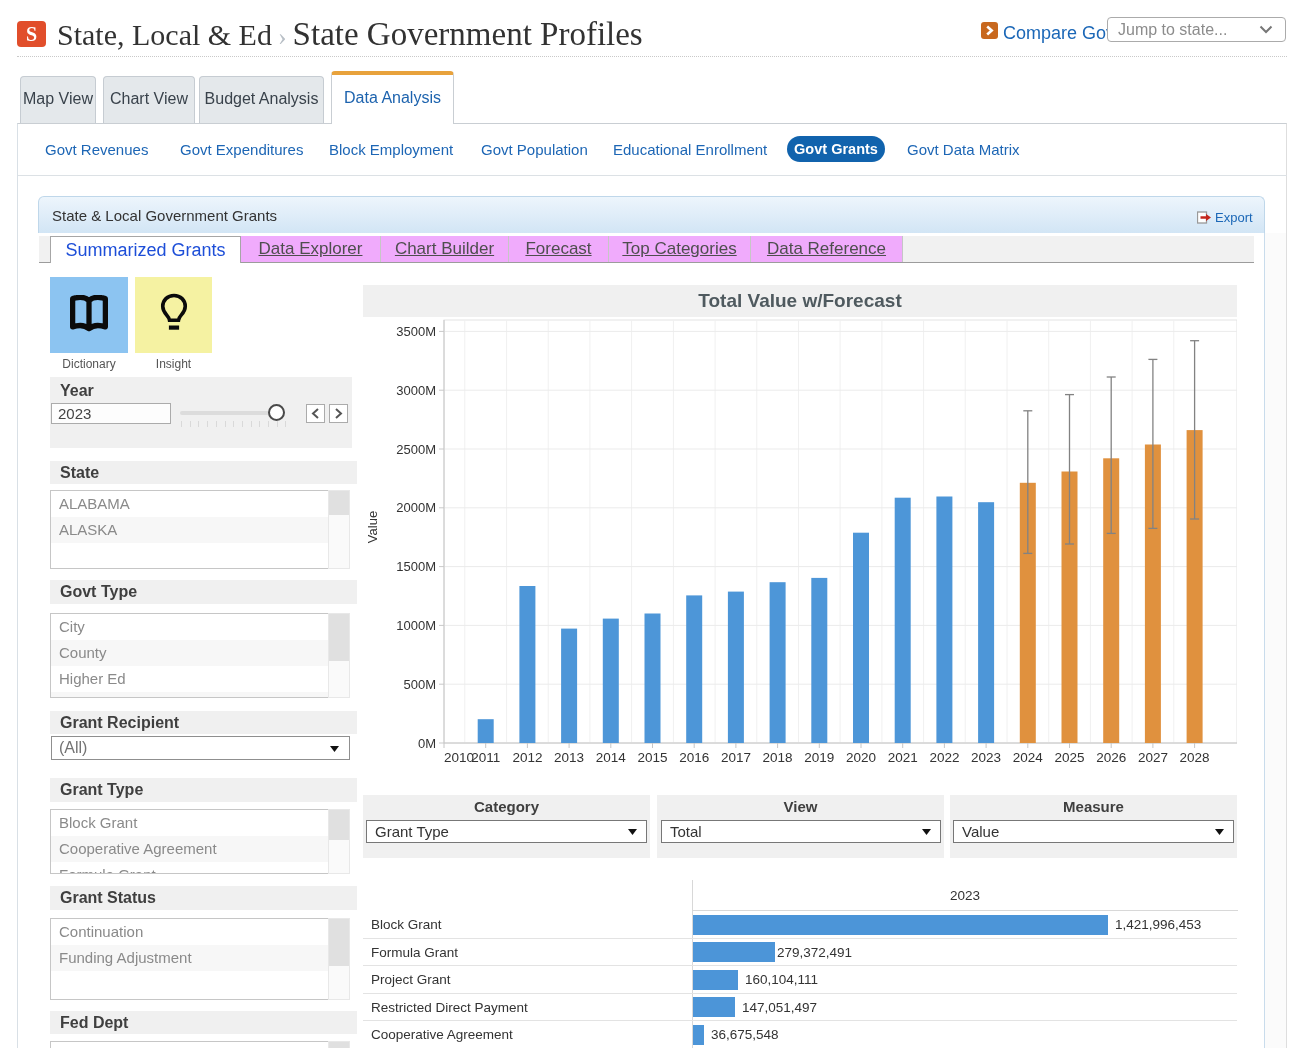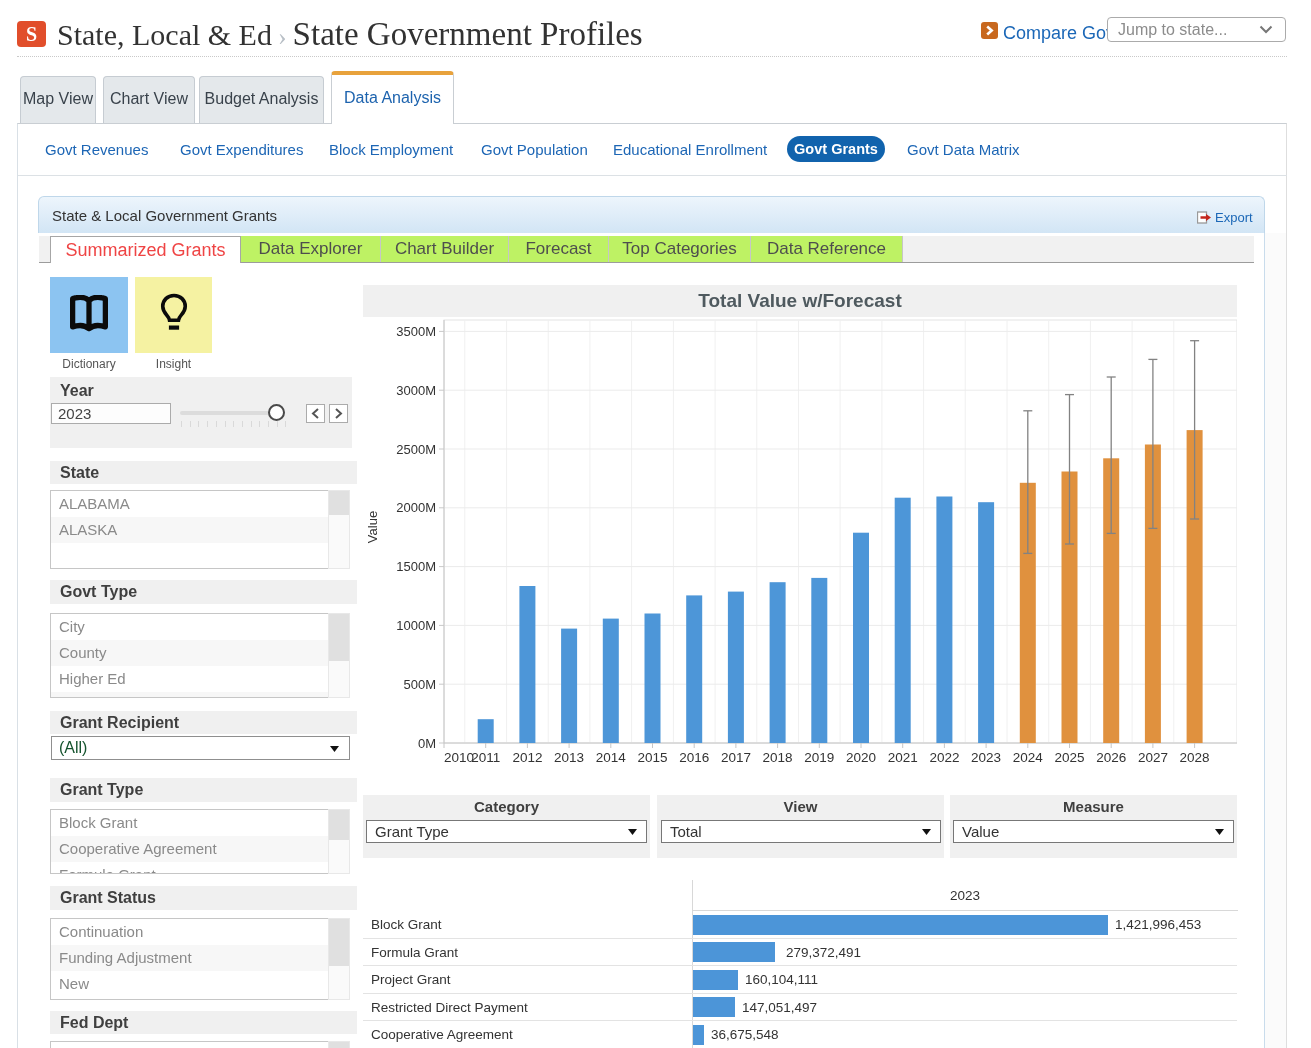--- a/index.html
+++ b/index.html
@@ -42,23 +42,23 @@
   border:1px solid #BFD7EA; border-bottom:none; border-radius:6px 6px 0 0;
   background:linear-gradient(#EDF5FC,#D2E5F5); }
 #paneltitle { left:52px; top:207px; font-size:15px; color:#333; }
 #exporttxt { left:1215px; top:210px; font-size:13px; color:#1B67B7; }
 #panelright { left:1264px; top:233px; width:1px; height:815px; background:#C9DCEC; }
 #rightstrip { left:1265px; top:233px; width:21px; height:815px; background:#FBFBFB; }
 
 #tstrip { left:39px; top:236px; width:1215px; height:27px; background:#F1F1F1;
   border-bottom:1px solid #9C9C9C; }
 .itab { top:236px; height:26px; font-size:17px; color:#4E4E4E; text-align:center;
-  line-height:26px; border-right:1px solid #C6C6C6; background:#bef264; }
+  line-height:26px; border-right:1px solid #C6C6C6; background:#f0abfc;text-decoration:underline; }
 #itab0 { left:50px; top:236px; width:191px; height:27px; background:#fff;
-  border:1px solid #A6A6A6; border-bottom:none; color:#ef4444;
+  border:1px solid #A6A6A6; border-bottom:none; color:#1d4ed8;
   font-size:18px; font-weight:500; text-align:center; line-height:26px; z-index:4; }
 
 #dictbox { left:50px; top:277px; width:78px; height:76px; background:#8CC4F1; }
 #insbox  { left:135px; top:277px; width:77px; height:76px; background:#F5F2A2; }
 .boxlbl { top:357px; font-size:12px; color:#555; }
 .fhead { left:50px; width:307px; background:#F0F0F0; color:#3F3F3F;
   font-size:16px; font-weight:bold; padding:3px 0 0 10px; }
 .flist { left:50px; width:292px; border:1px solid #C6C6C6; background:#fff;
   overflow:hidden; }
 .frow { height:26px; line-height:26px; font-size:15px; color:#8A8A8A;
@@ -71,21 +71,21 @@
   border:1px solid #ABABAB; font-size:15px; color:#444; line-height:19px;
   padding-left:6px; }
 #slidertrack { left:180px; top:411px; width:105px; height:4px; background:#DCDCDC;
   border-radius:2px; }
 #sliderknob { left:268px; top:404px; width:17px; height:17px; background:#fff;
   border:2px solid #4A4A4A; border-radius:50%; }
 .tick { top:421px; width:1px; height:6px; background:#D9D9D9; }
 .ybtn { top:404px; width:19px; height:19px; background:#fff;
   border:1px solid #ABABAB; text-align:center; }
 #grdrop { left:51px; top:736px; width:299px; height:24px; background:#fff;
-  border:1px solid #8F8F8F; font-size:16px; color:#14532d; line-height:22px;
+  border:1px solid #8F8F8F; font-size:16px; color:#737373; line-height:22px;
   padding-left:7px; }
 </style>
 </head>
 <body>
 <div class="abs" id="logo">S</div>
 <div class="abs" id="h1">State, Local &amp; Ed<span class="sep">›</span><span style="font-size:33px">State Government Profiles</span></div>
 <div class="abs" id="cmpicon"><svg width="17" height="17" viewBox="0 0 17 17">
       <path d="M6.2 4.5 L10.7 8.5 L6.2 12.5" stroke="#fff" stroke-width="2.6" fill="none"></path>
     </svg></div>
 <div class="abs" id="cmptxt">Compare Govts</div>
@@ -201,21 +201,20 @@
     <div class="frow">Formula Grant</div>
 </div>
 <div class="abs fsb" style="top:809px;height:65px;">
     <i style="height:30px;"></i>
   </div>
 
 <div class="abs fhead" style="top:886px;height:24px;">Grant Status</div>
 <div class="abs flist" style="top:918px;height:82px;">
   <div class="frow">Continuation</div>
     <div class="frow fodd">Funding Adjustment</div>
-    <div class="frow">New</div>
 </div>
 <div class="abs fsb" style="top:918px;height:82px;">
     <i style="height:47px;"></i>
   </div>
 
 <div class="abs fhead" style="top:1011px;height:23px;">Fed Dept</div>
 <div class="abs flist" style="top:1041px;height:80px;">
   <div class="frow">Agriculture</div>
 </div>
 <div class="abs fsb" style="top:1041px;height:80px;">
@@ -365,21 +364,21 @@
 <div class="abs" style="left:693px;top:888px;width:544px;text-align:center;font-size:13.5px;color:#333;">2023</div>
 <div class="abs" style="left:693px;top:910px;width:545px;border-bottom:1px solid #D8D8D8;"></div>
 <div class="abs trow" style="top:911px;">
     <span class="tlbl">Block Grant</span>
     <i style="width:415px;"></i>
     <b style="left:752px;">1,421,996,453</b>
   </div>
 <div class="abs trow" style="top:938.5px;">
     <span class="tlbl">Formula Grant</span>
     <i style="width:82px;"></i>
-    <b style="left:423px;">279,372,491</b>
+    <b style="left:414px;">279,372,491</b>
   </div>
 <div class="abs trow" style="top:966px;">
     <span class="tlbl">Project Grant</span>
     <i style="width:45px;"></i>
     <b style="left:382px;">160,104,111</b>
   </div>
 <div class="abs trow" style="top:993.5px;">
     <span class="tlbl">Restricted Direct Payment</span>
     <i style="width:42px;"></i>
     <b style="left:379px;">147,051,497</b>

